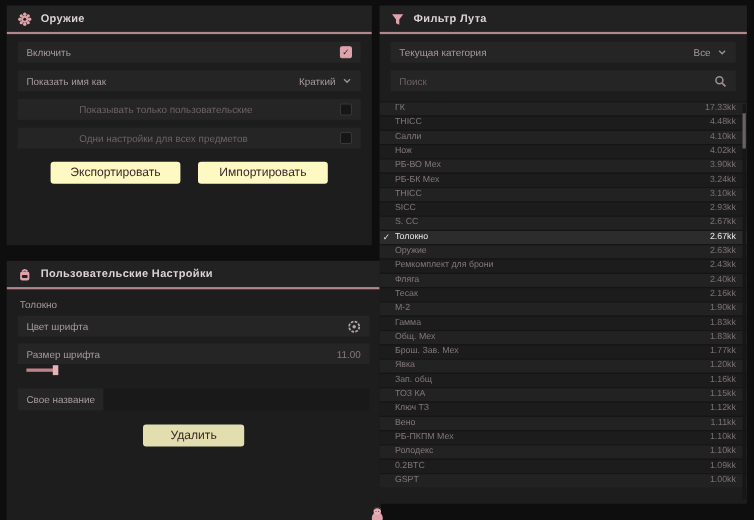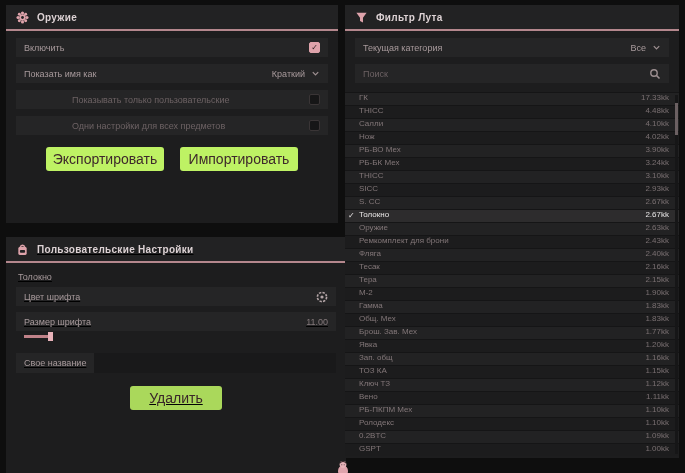--- a/index.html
+++ b/index.html
@@ -2,21 +2,21 @@
 <html><head>
 <meta charset="utf-8">
 <style>
   * { margin:0; padding:0; box-sizing:border-box; }
   html,body { width:685px; height:473px; }
   body { font-family:"Liberation Sans", sans-serif; background:#0e0e0e; overflow:hidden; }
   .page { position:relative; width:685px; height:473px; background:#0e0e0e; }
 
   .panel { position:absolute; background:#1d1d1e; overflow:hidden; }
   .panel-general { left:6px; top:5px; width:332px; height:218px; }
-  .panel-custom  { left:6px; top:237px; width:340px; height:236px;text-decoration:underline; }
+  .panel-custom  { left:6px; top:237px; width:340px; height:236px; }
   .panel-filter  { left:345px; top:5px; width:334px; height:453px; }
 
   .panel-header { display:flex; align-items:center; gap:8px; height:26px; padding:0 10px;
                   background:#222223; border-bottom:2px solid #b4878d; }
   .panel-title { font-size:10px; font-weight:bold; color:#ddd2d4; letter-spacing:.3px; }
   .hicon { width:13px; height:13px; flex:0 0 auto; }
 
   .rowstripe { display:flex; align-items:center; justify-content:space-between;
                background:#252526; margin:7px 10px 0 10px; padding:0 8px; height:19px; }
   .lbl { font-size:9px; color:#a89a9c; }
@@ -25,22 +25,22 @@
   .rval.dim { color:#857a7c; }
 
   .checkbox { width:11px; height:11px; border-radius:2px; background:#161617;
               border:1px solid #3a3536; display:flex; align-items:center; justify-content:center;
               font-size:8px; color:#2c1d1f; }
   .checkbox.checked { background:#dfa3ab; border-color:#dfa3ab; }
 
   .chev { width:9px; height:9px; }
 
   .btnrow { display:flex; justify-content:center; gap:16px; margin-top:12px; }
-  .pinkbtn { background:#bef264; color:#3e282b; border:none; border-radius:3px;
-             font-size:14px; padding:4px 0; width:118px; font-family:inherit; cursor:pointer; }
+  .pinkbtn { background:#fef9c3; color:#3e282b; border:none; border-radius:3px;
+             font-size:11px; padding:4px 0; width:118px; font-family:inherit; cursor:pointer; }
 
   
   .item-label { font-size:9px; color:#a89a9c; margin:9px 12px 0 12px; }
   .slider { position:relative; height:4px; margin:4px 18px 0 18px; }
   .slider .fill { position:absolute; left:0; top:0; width:26px; height:3px; background:#c08289; }
   .slider .thumb { position:absolute; left:24px; top:-3px; width:5px; height:9px; background:#e8b2b9; }
   .name-row { display:flex; align-items:center; background:#252526; margin:14px 10px 0 10px; height:20px; padding-left:8px; gap:8px; }
   .name-input { flex:1; height:100%; background:#19191a; border:none; outline:none; color:#c8bcbe; font-size:9px; padding:0 6px; font-family:inherit; }
   .del-wrap { display:flex; justify-content:center; margin-top:13px; }
   .delbtn { width:92px; opacity:.88; }
@@ -266,25 +266,20 @@
     <span class="lname">Фляга</span>
     <span class="lval">2.40kk</span>
   </div>
 
   <div class="loot-row">
     <span class="tick"></span>
     <span class="lname">Тесак</span>
     <span class="lval">2.16kk</span>
   </div>
 
-  <div class="loot-row">
-    <span class="tick"></span>
-    <span class="lname">Тера</span>
-    <span class="lval">2.15kk</span>
-  </div>
 
   <div class="loot-row">
     <span class="tick"></span>
     <span class="lname">М-2</span>
     <span class="lval">1.90kk</span>
   </div>
 
   <div class="loot-row">
     <span class="tick"></span>
     <span class="lname">Гамма</span>

